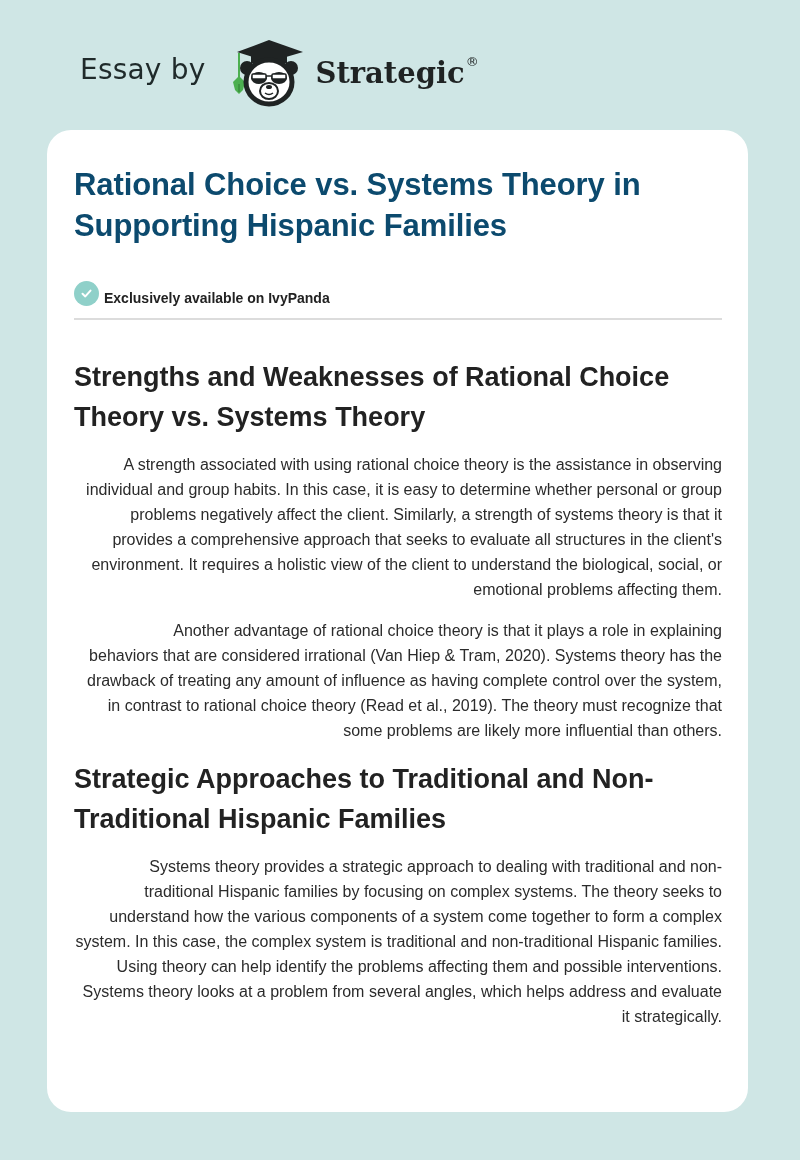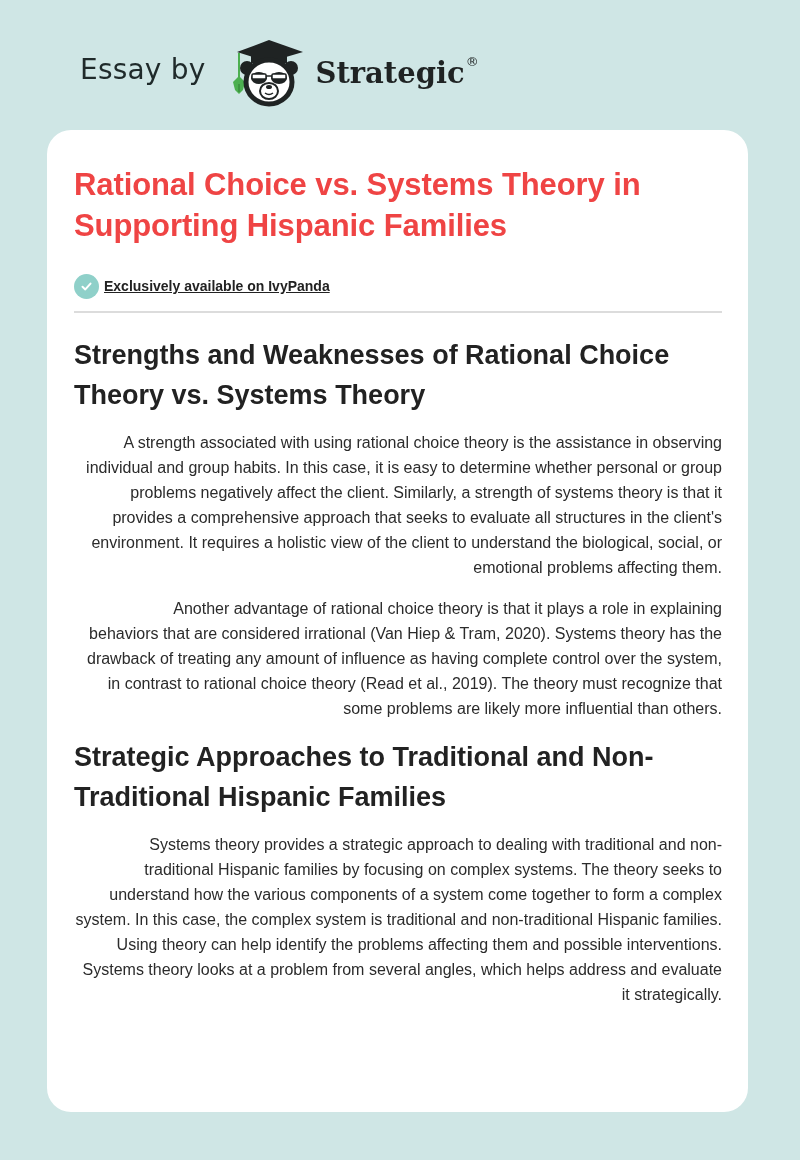--- a/index.html
+++ b/index.html
@@ -67,29 +67,28 @@
       border-radius: 24px;
     }
     .card-inner {
       padding: 34px 26px 0 27px;
     }
     h1 {
       margin: 0;
       font-size: 31px;
       line-height: 41px;
       font-weight: bold;
-      color: #ef4444;
+      color: #0c4a6e;
       letter-spacing: -0.1px;
     }
     .badge {
       display: flex;
-      align-items: center;
-      margin-top: 27px;
+      align-items: flex-end;
+      margin-top: 34px;
       height: 26px;
-      text-decoration: underline;
     }
     .badge-check {
       width: 25px;
       height: 25px;
       border-radius: 50%;
       background: #8fd0c9;
       display: flex;
       align-items: center;
       justify-content: center;
       margin-right: 5px;
@@ -100,21 +99,21 @@
       font-weight: bold;
       color: #222;
     }
     .divider {
       height: 2px;
       background: #dcdcdc;
       margin-top: 12px;
       margin-right: 0;
     }
     h2 {
-      margin: 22px 0 0 0;
+      margin: 37px 0 0 0;
       font-size: 27px;
       line-height: 40px;
       font-weight: bold;
       color: #222;
     }
     .section-body {
       margin-top: 15px;
       text-align: right;
     }
     p {

